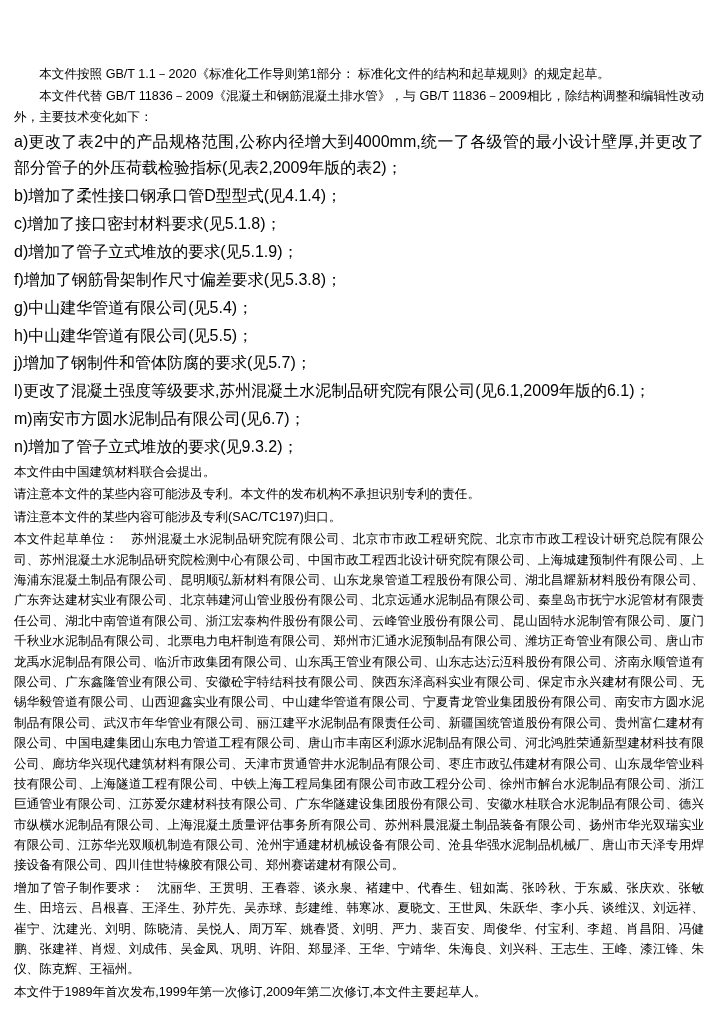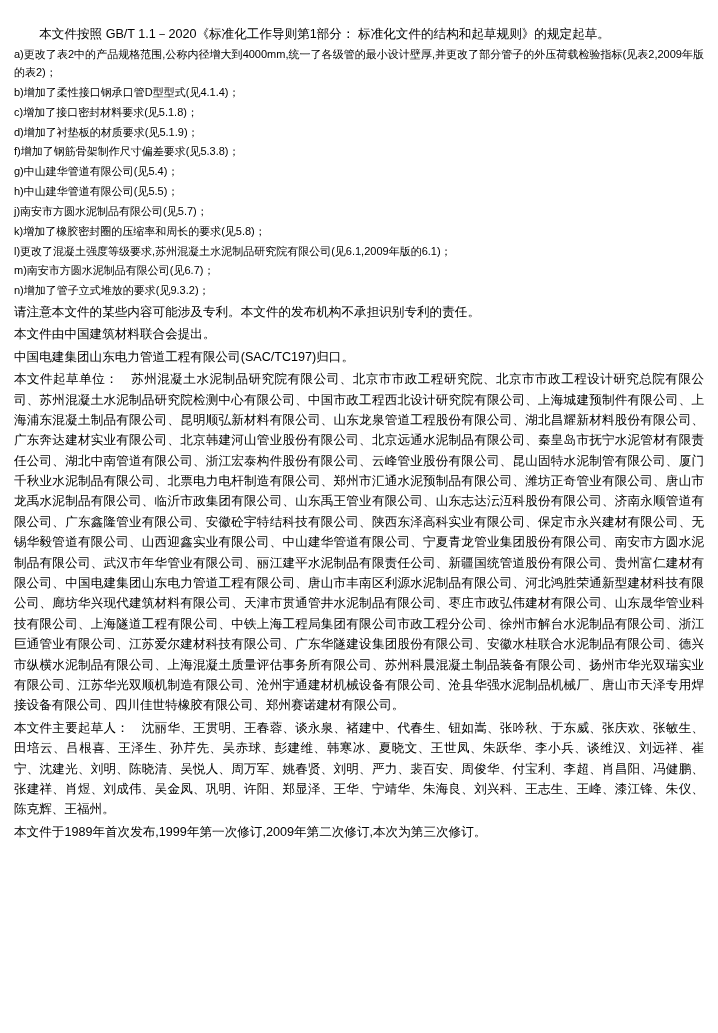--- a/index.html
+++ b/index.html
@@ -10,64 +10,65 @@
   body {
     width: 718px;
     min-height: 1033px;
     font-family: "Liberation Sans", sans-serif;
     color: #000000;
   }
   .page {
     width: 718px;
     box-sizing: border-box;
     padding: 24px 14px 10px 14px;
+    margin-top: 40px;
   }
   p {
     margin: 0 0 2px 0;
     font-size: 12.6px;
     line-height: 1.62;
     text-align: justify;
     text-justify: inter-ideograph;
   }
   p.indent {
     text-indent: 2em;
   }
   .list-item {
     margin: 0 0 2px 0;
-    font-size: 11px;
+    font-size: 16px;
     line-height: 1.62;
   }
 </style>
 </head>
 <body>
 
 <div class="page">
 
   <p class="indent">本文件按照 GB/T 1.1－2020《标准化工作导则第1部分： 标准化文件的结构和起草规则》的规定起草。</p>
+  <p class="indent">本文件代替 GB/T 11836－2009《混凝土和钢筋混凝土排水管》，与 GB/T 11836－2009相比，除结构调整和编辑性改动外，主要技术变化如下：</p>
 
   <div>
     <p class="list-item">a)更改了表2中的产品规格范围,公称内径增大到4000mm,统一了各级管的最小设计壁厚,并更改了部分管子的外压荷载检验指标(见表2,2009年版的表2)；</p>
     <p class="list-item">b)增加了柔性接口钢承口管D型型式(见4.1.4)；</p>
     <p class="list-item">c)增加了接口密封材料要求(见5.1.8)；</p>
-    <p class="list-item">d)增加了衬垫板的材质要求(见5.1.9)；</p>
+    <p class="list-item">d)增加了管子立式堆放的要求(见5.1.9)；</p>
     <p class="list-item">f)增加了钢筋骨架制作尺寸偏差要求(见5.3.8)；</p>
     <p class="list-item">g)中山建华管道有限公司(见5.4)；</p>
     <p class="list-item">h)中山建华管道有限公司(见5.5)；</p>
-    <p class="list-item">j)南安市方圆水泥制品有限公司(见5.7)；</p>
-    <p class="list-item">k)增加了橡胶密封圈的压缩率和周长的要求(见5.8)；</p>
+    <p class="list-item">j)增加了钢制件和管体防腐的要求(见5.7)；</p>
     <p class="list-item">l)更改了混凝土强度等级要求,苏州混凝土水泥制品研究院有限公司(见6.1,2009年版的6.1)；</p>
     <p class="list-item">m)南安市方圆水泥制品有限公司(见6.7)；</p>
     <p class="list-item">n)增加了管子立式堆放的要求(见9.3.2)；</p>
   </div>
 
   <div>
+    <p>本文件由中国建筑材料联合会提出。</p>
     <p>请注意本文件的某些内容可能涉及专利。本文件的发布机构不承担识别专利的责任。</p>
-    <p>本文件由中国建筑材料联合会提出。</p>
-    <p>中国电建集团山东电力管道工程有限公司(SAC/TC197)归口。</p>
+    <p>请注意本文件的某些内容可能涉及专利(SAC/TC197)归口。</p>
   </div>
 
   <p><span>本文件起草单位：</span>　<span>苏州混凝土水泥制品研究院有限公司、北京市市政工程研究院、北京市市政工程设计研究总院有限公司、苏州混凝土水泥制品研究院检测中心有限公司、中国市政工程西北设计研究院有限公司、上海城建预制件有限公司、上海浦东混凝土制品有限公司、昆明顺弘新材料有限公司、山东龙泉管道工程股份有限公司、湖北昌耀新材料股份有限公司、广东奔达建材实业有限公司、北京韩建河山管业股份有限公司、北京远通水泥制品有限公司、秦皇岛市抚宁水泥管材有限责任公司、湖北中南管道有限公司、浙江宏泰构件股份有限公司、云峰管业股份有限公司、昆山固特水泥制管有限公司、厦门千秋业水泥制品有限公司、北票电力电杆制造有限公司、郑州市汇通水泥预制品有限公司、潍坊正奇管业有限公司、唐山市龙禹水泥制品有限公司、临沂市政集团有限公司、山东禹王管业有限公司、山东志达沄沍科股份有限公司、济南永顺管道有限公司、广东鑫隆管业有限公司、安徽砼宇特结科技有限公司、陕西东泽高科实业有限公司、保定市永兴建材有限公司、无锡华毅管道有限公司、山西迎鑫实业有限公司、中山建华管道有限公司、宁夏青龙管业集团股份有限公司、南安市方圆水泥制品有限公司、武汉市年华管业有限公司、丽江建平水泥制品有限责任公司、新疆国统管道股份有限公司、贵州富仁建材有限公司、中国电建集团山东电力管道工程有限公司、唐山市丰南区利源水泥制品有限公司、河北鸿胜荣通新型建材科技有限公司、廊坊华兴现代建筑材料有限公司、天津市贯通管井水泥制品有限公司、枣庄市政弘伟建材有限公司、山东晟华管业科技有限公司、上海隧道工程有限公司、中铁上海工程局集团有限公司市政工程分公司、徐州市解台水泥制品有限公司、浙江巨通管业有限公司、江苏爱尔建材科技有限公司、广东华隧建设集团股份有限公司、安徽水桂联合水泥制品有限公司、德兴市纵横水泥制品有限公司、上海混凝土质量评估事务所有限公司、苏州科晨混凝土制品装备有限公司、扬州市华光双瑞实业有限公司、江苏华光双顺机制造有限公司、沧州宇通建材机械设备有限公司、沧县华强水泥制品机械厂、唐山市天泽专用焊接设备有限公司、四川佳世特橡胶有限公司、郑州赛诺建材有限公司。</span></p>
 
-  <p><span>本文件主要起草人：</span>　<span>沈丽华、王贯明、王春蓉、谈永泉、褚建中、代春生、钮如嵩、张吟秋、于东威、张庆欢、张敏生、田培云、吕根喜、王泽生、孙芹先、吴赤球、彭建维、韩寒冰、夏晓文、王世凤、朱跃华、李小兵、谈维汉、刘远祥、崔宁、沈建光、刘明、陈晓清、吴悦人、周万军、姚春贤、刘明、严力、裴百安、周俊华、付宝利、李超、肖昌阳、冯健鹏、张建祥、肖煜、刘成伟、吴金凤、巩明、许阳、郑显泽、王华、宁靖华、朱海良、刘兴科、王志生、王峰、漆江锋、朱仪、陈克辉、王福州。</span></p>
+  <p><span>增加了管子制作要求：</span>　<span>沈丽华、王贯明、王春蓉、谈永泉、褚建中、代春生、钮如嵩、张吟秋、于东威、张庆欢、张敏生、田培云、吕根喜、王泽生、孙芹先、吴赤球、彭建维、韩寒冰、夏晓文、王世凤、朱跃华、李小兵、谈维汉、刘远祥、崔宁、沈建光、刘明、陈晓清、吴悦人、周万军、姚春贤、刘明、严力、裴百安、周俊华、付宝利、李超、肖昌阳、冯健鹏、张建祥、肖煜、刘成伟、吴金凤、巩明、许阳、郑显泽、王华、宁靖华、朱海良、刘兴科、王志生、王峰、漆江锋、朱仪、陈克辉、王福州。</span></p>
 
-  <p>本文件于1989年首次发布,1999年第一次修订,2009年第二次修订,本次为第三次修订。</p>
+  <p>本文件于1989年首次发布,1999年第一次修订,2009年第二次修订,本文件主要起草人。</p>
 
 </div>
 
 </body></html>

